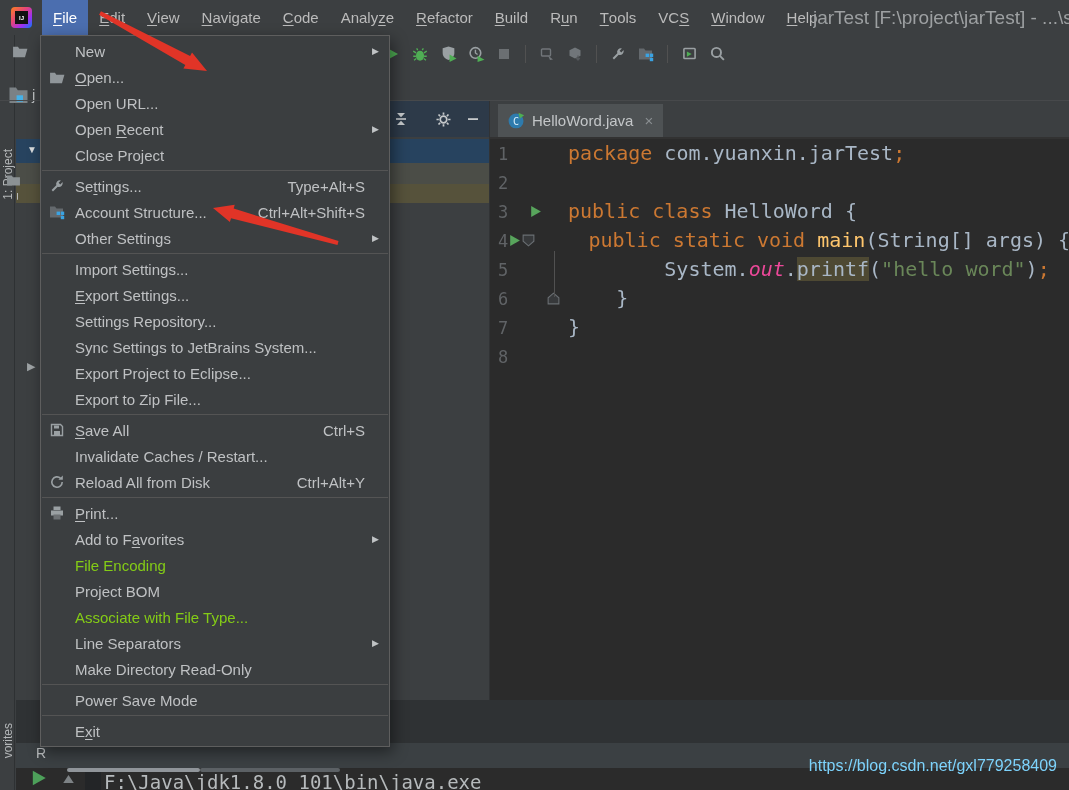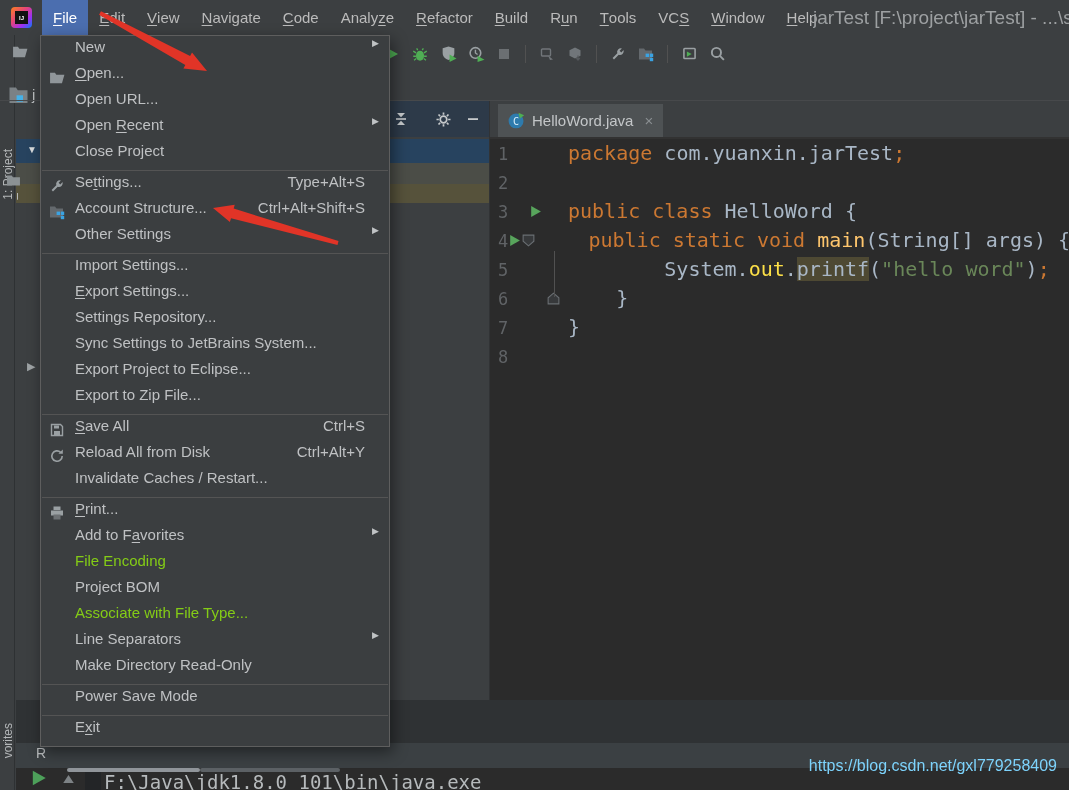--- a/index.html
+++ b/index.html
@@ -43,38 +43,38 @@
   .tab{position:absolute;left:8px;top:3px;height:33px;background:#4e5254;display:flex;align-items:center;
         gap:7px;padding:0 10px;font-size:15px;color:#c3c6c8}
   .tab .close{color:#8a8f92;font-size:15px;margin-left:4px}
   .editor{position:absolute;left:490px;top:139px;right:0;height:561px;background:#2b2b2b;z-index:10;overflow:hidden}
   .code-row{display:flex;height:29px;align-items:center}
   .ln{width:34px;padding-left:8px;color:#606366;font:17px "DejaVu Sans Mono",monospace}
   .runslot{width:22px;text-align:center;height:16px}
   .foldslot{width:18px;height:16px}
   .code{font:20px/29px "DejaVu Sans Mono",monospace;white-space:pre;padding-left:4px}
   .tk-kw{color:#cc7832}.tk-pl{color:#a9b7c6}.tk-fn{color:#ffc66d}
-  .tk-fld{color:#fde047;}.tk-str{color:#6a8759}.tk-sem{color:#cc7832}
+  .tk-fld{color:#ec4899;font-style:italic}.tk-str{color:#6a8759}.tk-sem{color:#cc7832}
   .tk-hl{color:#a9b7c6;background:#4e4933}
   .fold-line{position:absolute;left:64px;top:112px;width:1px;height:46px;background:#515151}
 
   
   .band1{position:absolute;left:16px;right:0;top:700px;height:43px;background:#2f3234;z-index:4}
   .band2{position:absolute;left:16px;right:0;top:743px;height:25px;background:#3b4043;z-index:4}
   .band3{position:absolute;left:16px;right:0;top:768px;height:22px;background:#2b2b2b;z-index:4}
   .watermark{position:absolute;right:12px;top:757px;font-size:16px;color:#7dd3fc;z-index:20}
   .exe-path{position:absolute;left:104px;top:771px;font:19px "DejaVu Sans Mono",monospace;color:#b6babc;z-index:20;white-space:nowrap}
   .runlabel{position:absolute;left:36px;top:745px;font-size:14px;color:#bbbec0;z-index:5}
   .sb-thumb{position:absolute;top:768px;height:4px;border-radius:2px;z-index:21}
   .console-box{position:absolute;left:85px;top:769px;width:16px;height:21px;background:#232527;z-index:20}
 
   
   .menu-popup{position:absolute;left:40px;top:35px;width:350px;background:#3b3e40;
         border:1px solid #5e5e5e;z-index:40;padding:2px 0;box-shadow:3px 5px 14px rgba(0,0,0,.45)}
-  .menu-item{display:flex;height:26px;padding:0 10px 0 8px;font-size:15px;color:#bfc1c3;white-space:nowrap}
+  .menu-item{display:flex;align-items:center;height:26px;padding:0 10px 0 8px;font-size:15px;color:#bfc1c3;white-space:nowrap}
   .menu-item.disabled{color:#84cc16}
   .mi-icon{width:26px;display:flex;align-items:center}
   .mi-label{flex:1}
   .mi-shortcut{color:#bfc1c3;margin-right:4px}
   .mi-arrow{color:#c0c3c5;font-size:9px;width:10px;text-align:right}
   .menu-sep{height:1px;background:#545454;margin:2px 1px}
 
   .arrows{position:absolute;inset:0;z-index:100;pointer-events:none}
   u{text-underline-offset:2px}
 </style>
@@ -428,33 +428,33 @@
             <path d="M2.5 2.5h9l2 2v9h-11z" fill="none" stroke="#9aa0a3" stroke-width="1.4"></path>
             <rect x="5" y="9" width="6" height="4.5" fill="#9aa0a3"></rect>
             <rect x="5" y="3.5" width="5" height="3" fill="#9aa0a3"></rect>
           </svg>
         </span>
         <span class="mi-label"><u>S</u>ave All</span>
         <span class="mi-shortcut">Ctrl+S</span>
         <span class="mi-arrow"></span>
       </div>
       <div class="menu-item">
+        <span class="mi-icon"></span>
+        <span class="mi-label">Invalidate Caches / Restart...</span>
+        <span class="mi-arrow"></span>
+      </div>
+      <div class="menu-item">
         <span class="mi-icon">
           <svg width="16" height="16" viewBox="0 0 16 16">
             <path d="M13.2 8a5.2 5.2 0 1 1-1.6-3.7" fill="none" stroke="#9aa0a3" stroke-width="1.6"></path>
             <path d="M13.8 1.4v4.4H9.4z" fill="#9aa0a3"></path>
           </svg>
         </span>
         <span class="mi-label">Reload All from Disk</span>
         <span class="mi-shortcut">Ctrl+Alt+Y</span>
-        <span class="mi-arrow"></span>
-      </div>
-      <div class="menu-item">
-        <span class="mi-icon"></span>
-        <span class="mi-label">Invalidate Caches / Restart...</span>
         <span class="mi-arrow"></span>
       </div>
       <div class="menu-sep"></div>
       <div class="menu-item">
         <span class="mi-icon">
           <svg width="16" height="16" viewBox="0 0 16 16">
             <rect x="4.5" y="1.5" width="7" height="3.5" fill="#9aa0a3"></rect>
             <rect x="2" y="5.5" width="12" height="5" fill="#9aa0a3"></rect>
             <rect x="4.5" y="9.5" width="7" height="5" fill="#6d7174"></rect>
           </svg>

